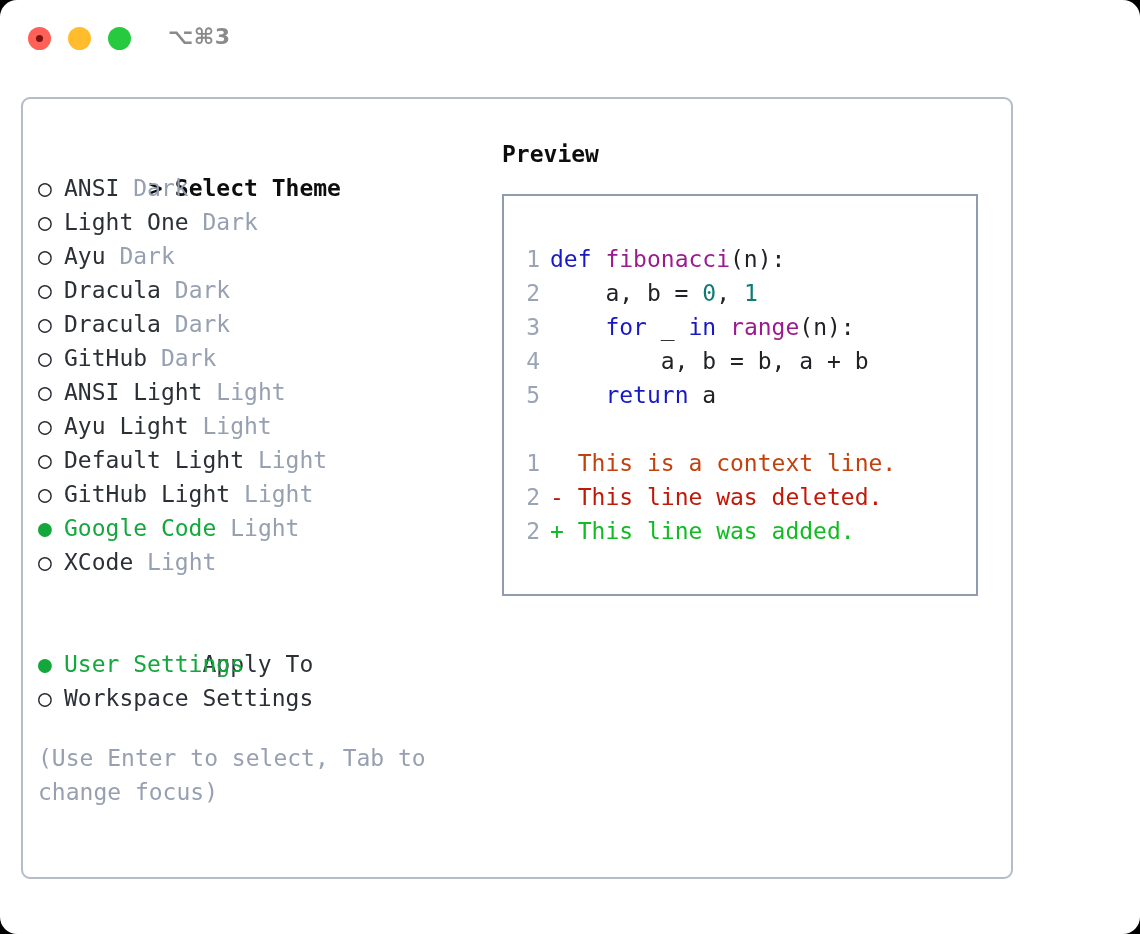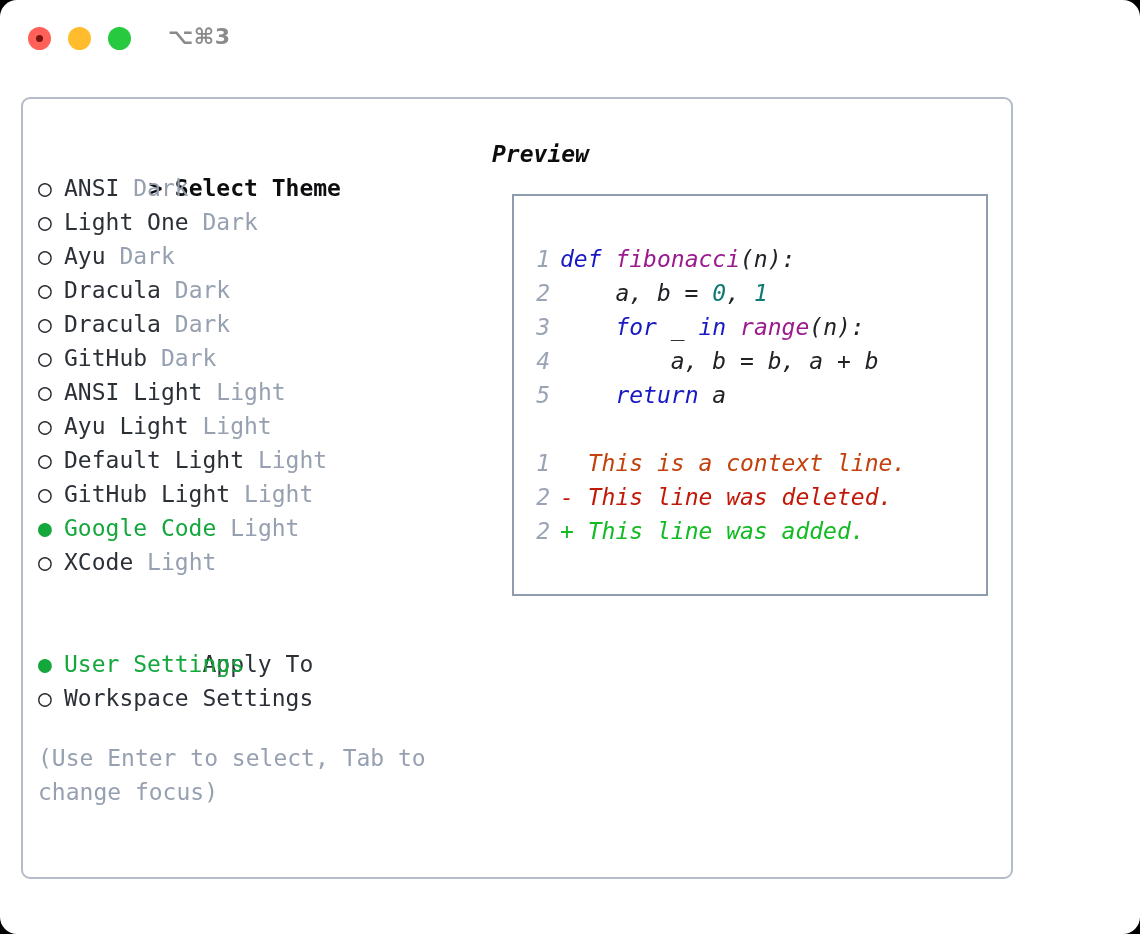--- a/index.html
+++ b/index.html
@@ -112,41 +112,39 @@
     font-size: 23px;
     line-height: 34px;
     color: #96a0b0;
     width: 420px;
     white-space: pre-wrap;
   }
 
   
   #right-col {
     position: absolute;
-    left: 469px;
+    left: 479px;
     top: 38px;
     width: 500px;
-    font-style: italic;
   }
   #preview-title {
     font-size: 23px;
     line-height: 34px;
     font-weight: bold;
     color: #0d0d0f;
     white-space: pre;
   }
   #preview-box {
     margin-top: 23px;
     width: 476px;
     height: 402px;
     box-sizing: border-box;
     border: 2px solid #8f9cae;
     background: #ffffff;
     padding: 46px 0 0 0;
-    margin-left: 20px;
   }
   .code-line {
     font-size: 23px;
     line-height: 34px;
     white-space: pre;
     padding-left: 12px;
   }
   .ln {
     display: inline-block;
     width: 24px;

